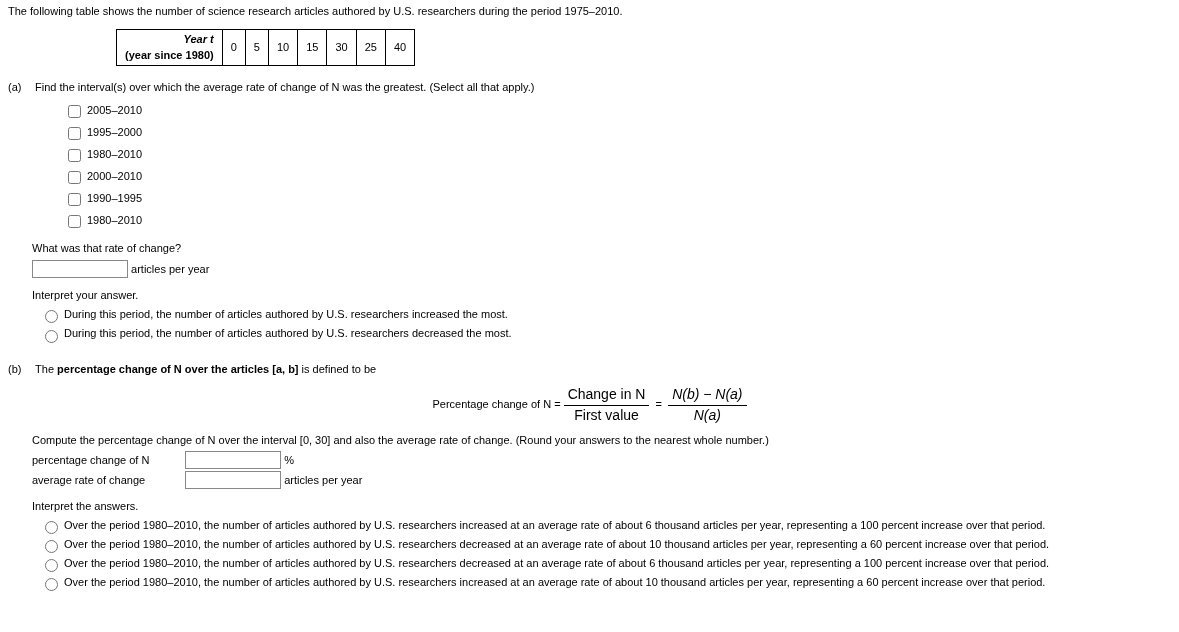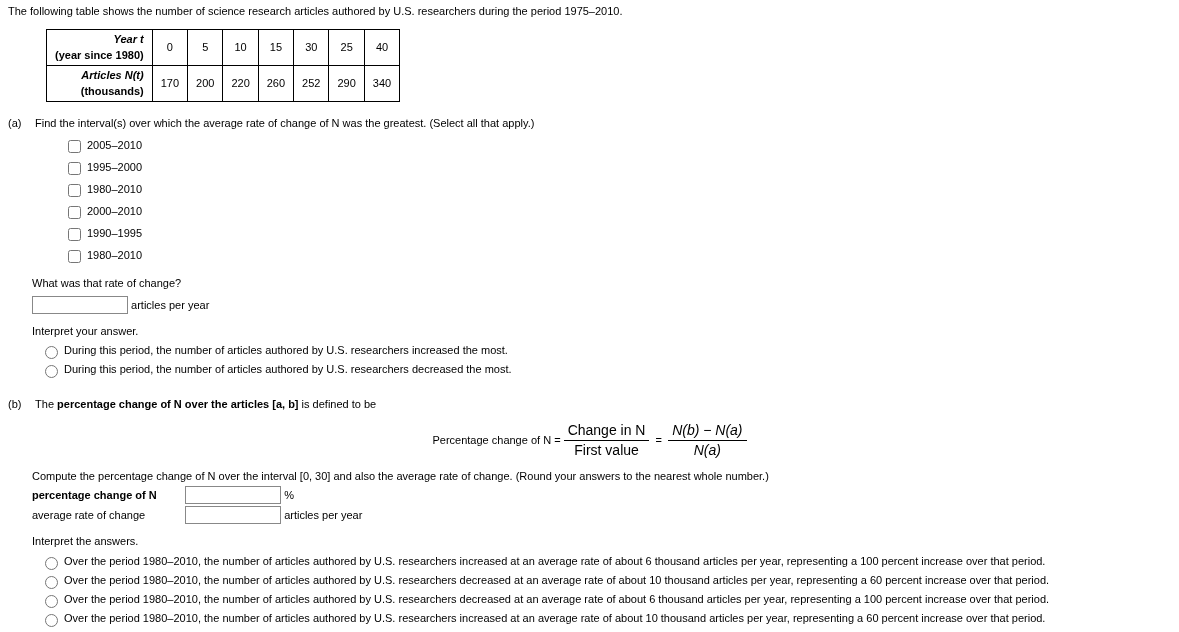--- a/index.html
+++ b/index.html
@@ -6,21 +6,21 @@
     font-family: Verdana, Arial, sans-serif;
     font-size: 11px;
     margin: 0;
     padding: 4px 8px;
     color: #000;
     line-height: 1.4;
   }
   .intro { margin-bottom: 10px; }
   table.data {
     border-collapse: collapse;
-    margin-left: 38px;
+    margin-left: 108px;
     margin-bottom: 14px;
   }
   table.data td, table.data th {
     border: 1px solid #000;
     padding: 4px 8px;
     text-align: center;
     font-size: 11px;
   }
   table.data th {
     font-weight: bold;
@@ -71,33 +71,20 @@
       <span>(year since 1980)</span>
     </th>
     <td>0</td>
     <td>5</td>
     <td>10</td>
     <td>15</td>
     <td>30</td>
     <td>25</td>
     <td>40</td>
   </tr>
-  <tr>
-    <th>
-      <span class="italic">Articles N(t)</span><br>
-      <span>(thousands)</span>
-    </th>
-    <td>170</td>
-    <td>200</td>
-    <td>220</td>
-    <td>260</td>
-    <td>252</td>
-    <td>290</td>
-    <td>340</td>
-  </tr>
 </tbody>
   </table>
 
 <div class="part-label">
   <span class="part-marker">(a)</span>
   <span class="q-text">Find the interval(s) over which the average rate of change of N was the greatest. (Select all that apply.)</span>
 </div>
 
 <div class="choice-row"><input type="checkbox" style=""><span>2005–2010</span></div>
 <div class="choice-row"><input type="checkbox" style=""><span>1995–2000</span></div>
@@ -134,21 +121,21 @@
   &nbsp;=&nbsp;
   <span class="frac">
     <span class="num italic">N(b) − N(a)</span>
     <span class="den italic">N(a)</span>
   </span>
 </div>
 
 <div class="sub-indent2">Compute the percentage change of N over the interval [0, 30] and also the average rate of change. (Round your answers to the nearest whole number.)</div>
 
 <div class="row-line">
-  <span style="display:inline-block;width:150px;font-weight:bold;">percentage change of N</span>
+  <span style="display:inline-block;width:150px;">percentage change of N</span>
   <input type="text" class="ans w-small" style="">
   <span>%</span>
 </div>
 <div class="row-line">
   <span style="display:inline-block;width:150px;">average rate of change</span>
   <input type="text" class="ans w-small" style="">
   <span>articles per year</span>
 </div>
 
 <div class="interpret-head">Interpret the answers.</div>

